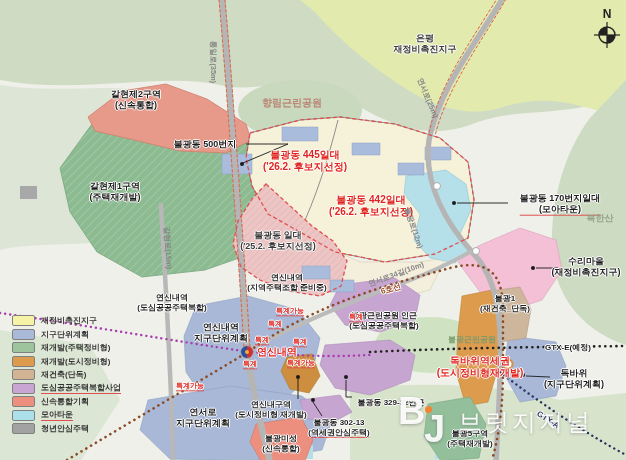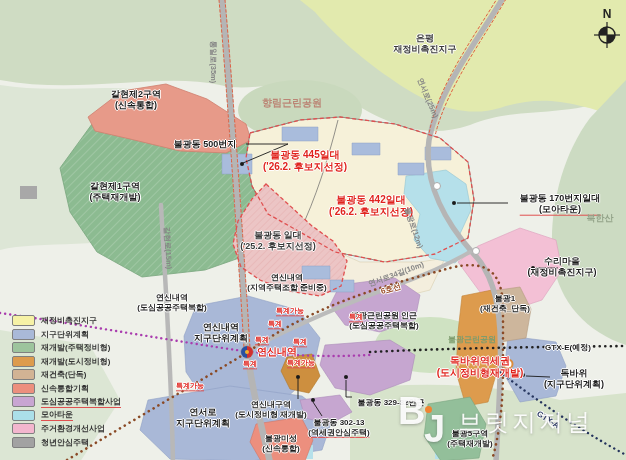--- a/index.html
+++ b/index.html
@@ -174,34 +174,30 @@
       </div>
       <div class="leg-row">
         <span class="leg-sw" style="background: rgb(221, 155, 77);"></span>
         <span class="leg-tx">재개발(도시정비형)</span>
       </div>
       <div class="leg-row">
         <span class="leg-sw" style="background: rgb(210, 179, 148);"></span>
         <span class="leg-tx">재건축(단독)</span>
       </div>
       <div class="leg-row">
+        <span class="leg-sw" style="background: rgb(200, 165, 210);"></span>
+        <span class="leg-tx ru">도심공공주택복합사업</span>
+      </div>
+      <div class="leg-row">
         <span class="leg-sw" style="background: rgb(236, 143, 126);"></span>
         <span class="leg-tx">신속통합기획</span>
       </div>
       <div class="leg-row">
-        <span class="leg-sw" style="background: rgb(200, 165, 210);"></span>
-        <span class="leg-tx ru">도심공공주택복합사업</span>
-      </div>
-      <div class="leg-row">
         <span class="leg-sw" style="background: rgb(171, 223, 233);"></span>
         <span class="leg-tx ru">모아타운</span>
-      </div>
-      <div class="leg-row">
-        <span class="leg-sw" style="background: rgb(243, 182, 206);"></span>
-        <span class="leg-tx">주거환경개선사업</span>
       </div>
       <div class="leg-row">
         <span class="leg-sw" style="background: rgb(162, 162, 162);"></span>
         <span class="leg-tx">청년안심주택</span>
       </div>
     </div>
 
 <div id="labels">
       <div class="maplabel lab-dark" style="left: 425px; top: 44px; transform: translate(-50%, -50%);">
         <span>은평</span>
@@ -233,21 +229,21 @@
         <span>불광동 일대</span>
         <span>('25.2. 후보지선정)</span>
       </div>
       <div class="maplabel lab-black" style="left: 560px; top: 204px; transform: translate(-50%, -50%);">
         <span>불광동 170번지일대</span>
         <span class="ru">(모아타운)</span>
       </div>
       <div class="maplabel lab-mountain" style="left: 600px; top: 218px; transform: translate(-50%, -50%);">
         <span>북한산</span>
       </div>
-      <div class="maplabel lab-black" style="left: 562px; top: 267px; transform: translate(-50%, -50%);">
+      <div class="maplabel lab-black" style="left: 586px; top: 267px; transform: translate(-50%, -50%);">
         <span>수리마을</span>
         <span>(재정비촉진지구)</span>
       </div>
       <div class="maplabel lab-black-sm" style="left: 287px; top: 283px; transform: translate(-50%, -50%);">
         <span>연신내역</span>
         <span>(지역주택조합 준비중)</span>
       </div>
       <div class="maplabel lab-black-sm" style="left: 172px; top: 303px; transform: translate(-50%, -50%);">
         <span>연신내역</span>
         <span>(도심공공주택복합)</span>

